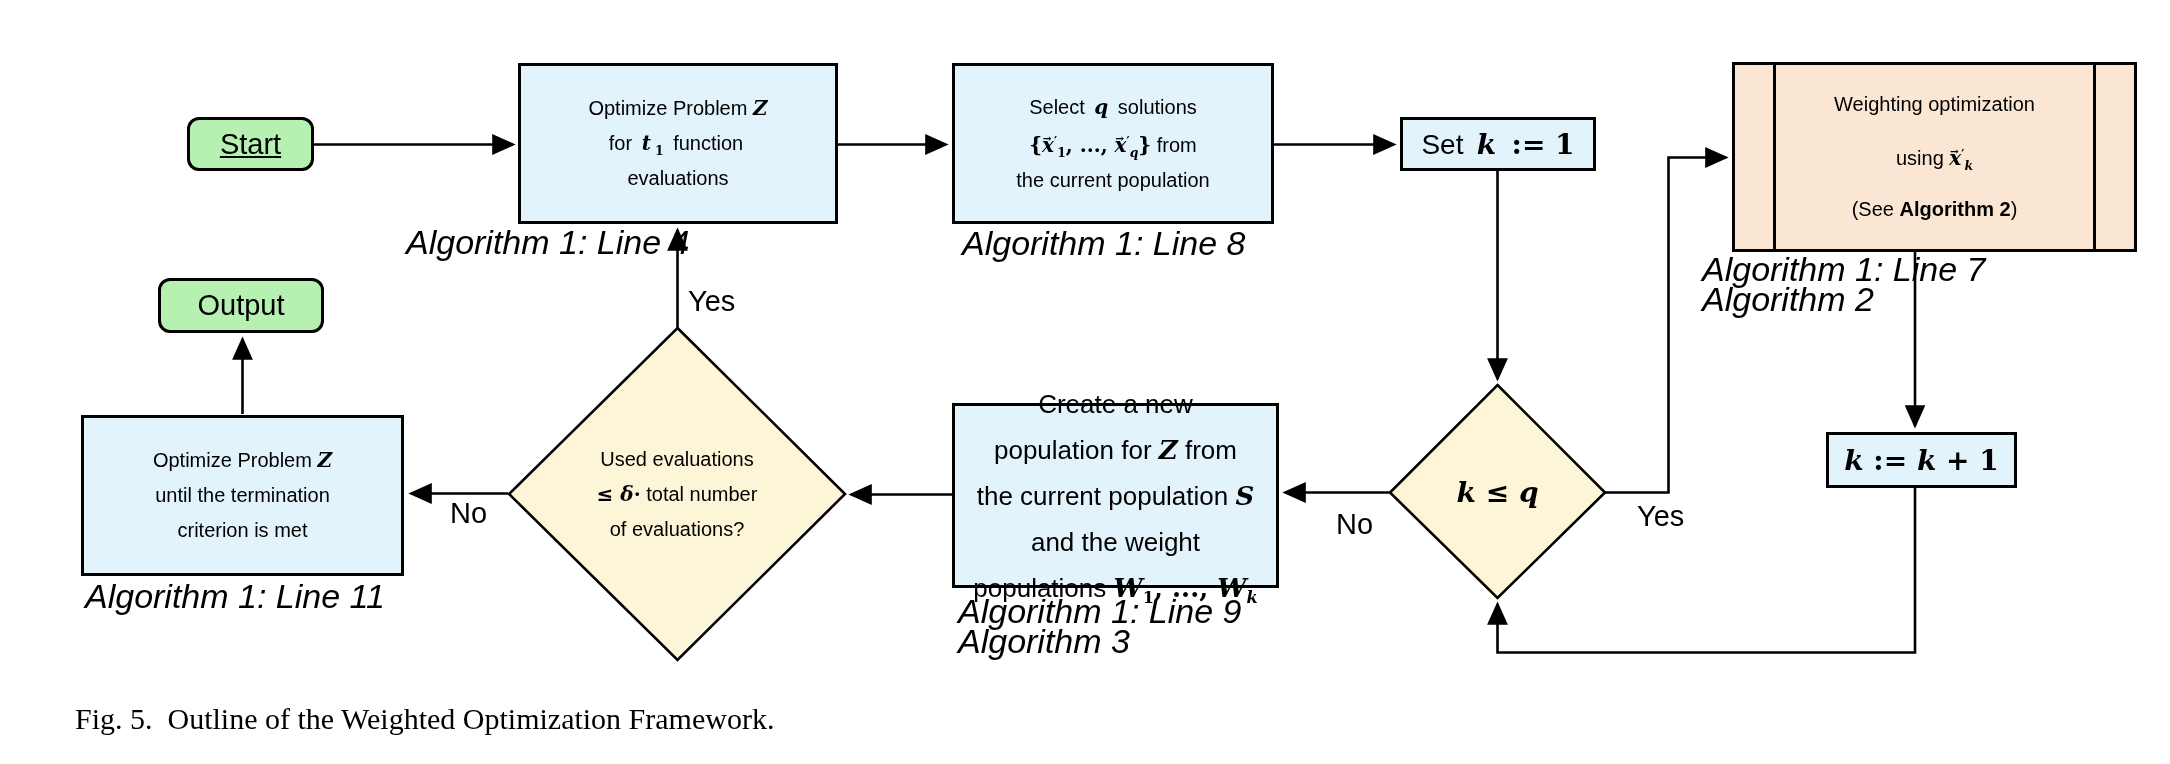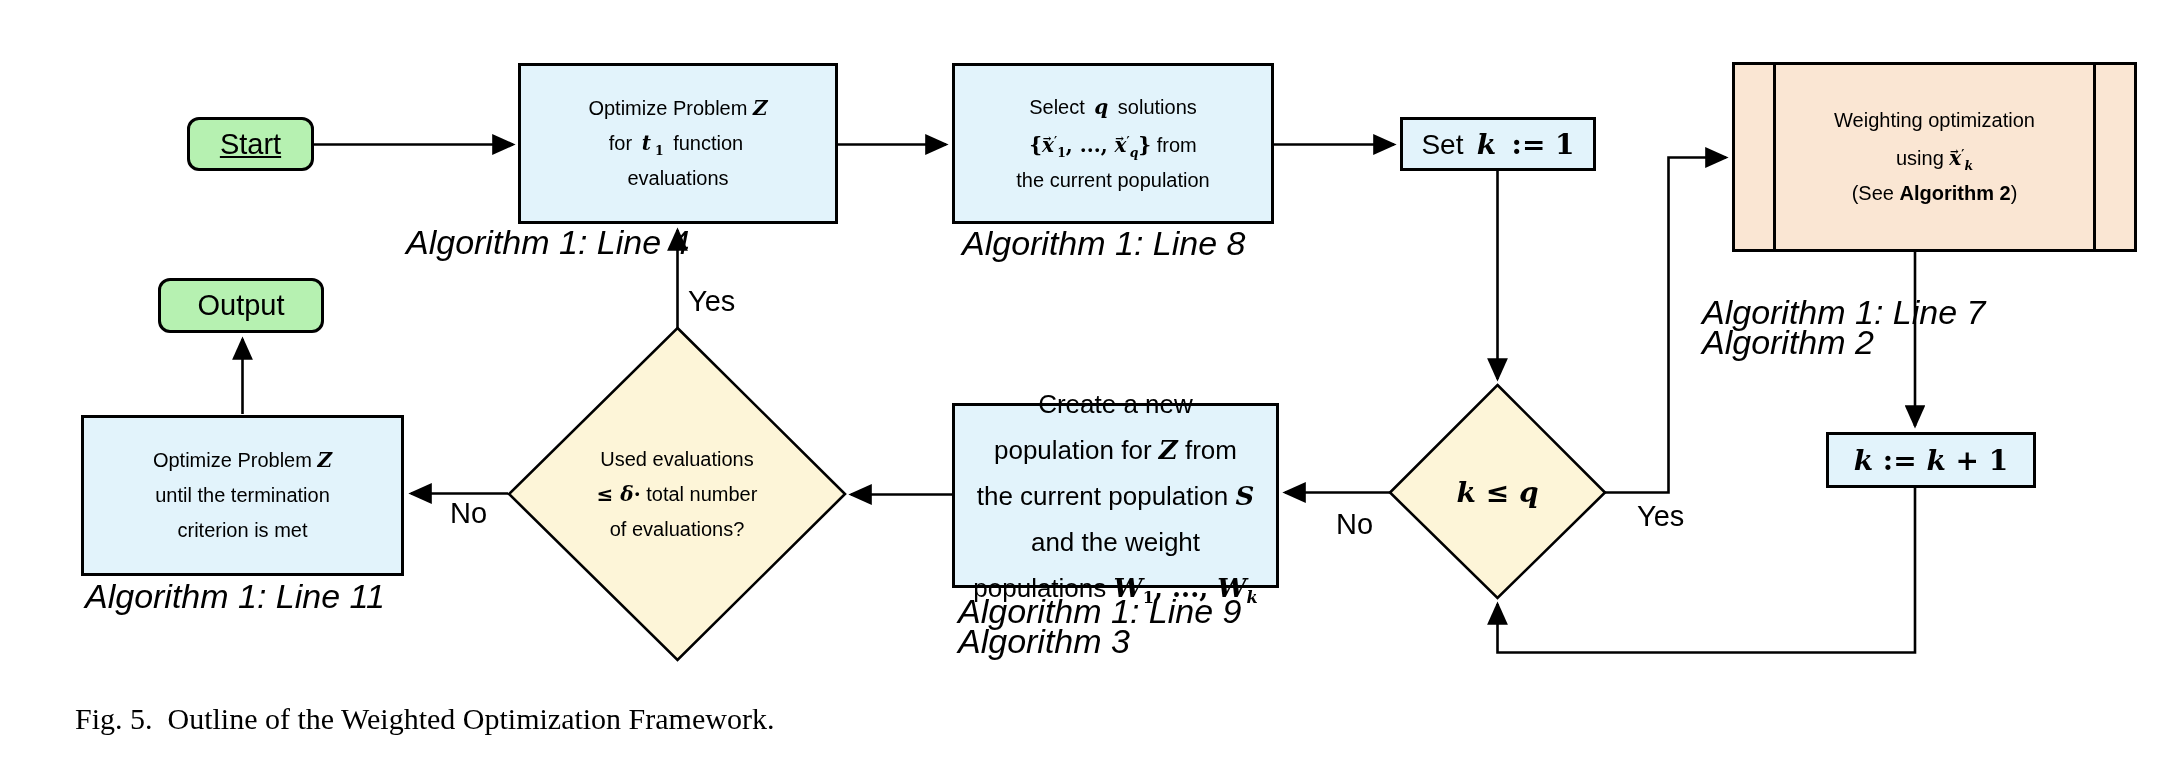--- a/index.html
+++ b/index.html
@@ -16,21 +16,21 @@
   #arrowhead path { fill:var(--stroke,#000); stroke:none; }
 
   .node {
     position:absolute; box-sizing:border-box;
     border:3px solid var(--stroke,#000);
     display:flex; flex-direction:column; align-items:center; justify-content:center;
     text-align:center;
   }
   .rect     { background:var(--blue,#e2f3fb); }
   .terminal { background:var(--green,#b6f1b1); border-radius:12px; font-size:29px; }
-  .orange   { background:var(--orange,#fae6d3); }
+  .orange   { background:var(--orange,#fae6d3);gap:16px; }
   .orange::before, .orange::after {
     content:""; position:absolute; top:0; bottom:0; width:0;
     border-left:3px solid var(--stroke,#000);
   }
   .orange::before { left:38px; }
   .orange::after  { right:38px; }
 
   .t27 { font-size:20px; line-height:35px; }
   .t26 { font-size:26px; line-height:34px;gap:12px; }
   .t28 { font-size:28px; }
@@ -125,26 +125,26 @@
 
   <div class="node orange t27" style="left:1732px; top:62px; width:405px; height:190px;">
     <div>Weighting optimization</div>
     <div>
       <span>using </span><span class="math vec">x</span><span class="prime">′</span><sub class="sub math">k</sub>
     </div>
     <div class="gap-top">
       <span>(See </span><span class="b">Algorithm 2</span><span>)</span>
     </div>
   </div>
-  <div class="annotation" style="left:1702px; top:254px;margin-top:43px;">
+  <div class="annotation" style="left:1702px; top:254px;">
     <div>Algorithm 1: Line 7</div>
     <div>Algorithm 2</div>
   </div>
 
-  <div class="node rect t28" style="left:1826px; top:432px; width:210px; height:56px;">
+  <div class="node rect t28" style="left:1826px; top:432px; width:191px; height:56px;">
     <div>
       <span class="math">k</span><span class="mathrm"> := </span><span class="math">k</span><span class="mathrm"> + 1</span>
     </div>
   </div>
 
   <div class="diamond-text t28" style="left:1395px; top:465px; width:205px; height:55px;">
     <div>
       <span class="math">k</span><span class="mathrm"> ≤ </span><span class="math">q</span>
     </div>
   </div>

